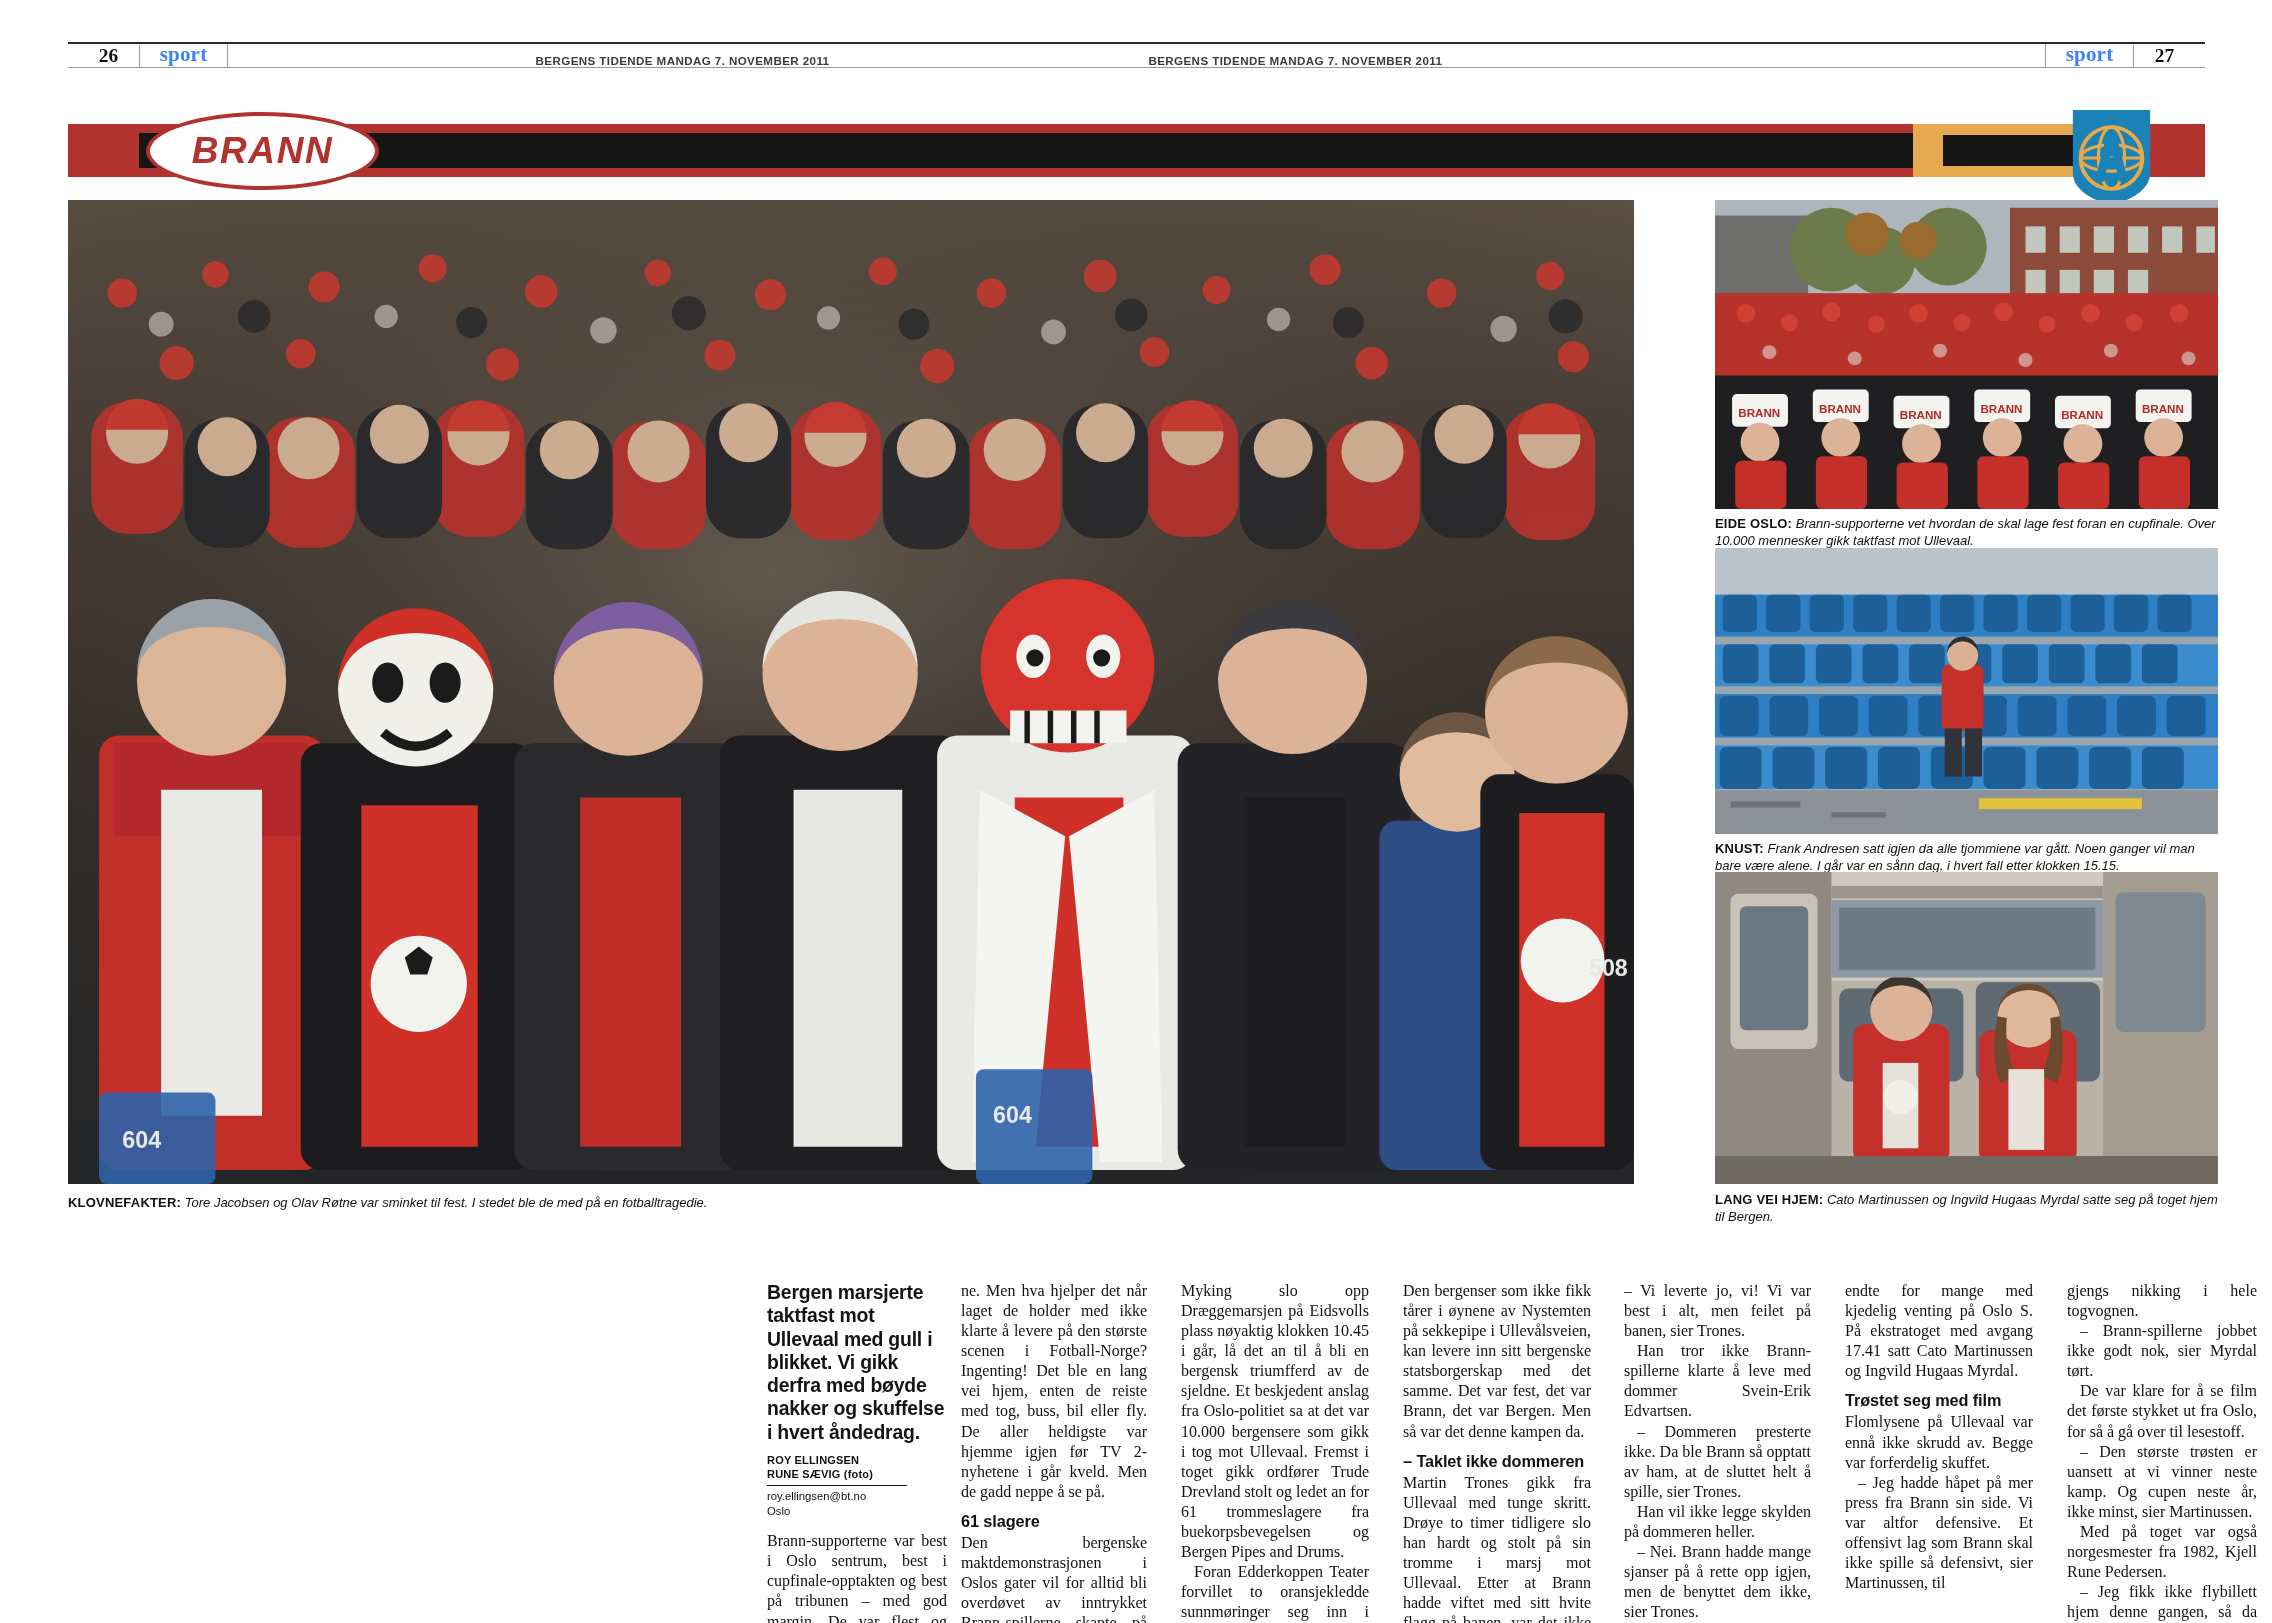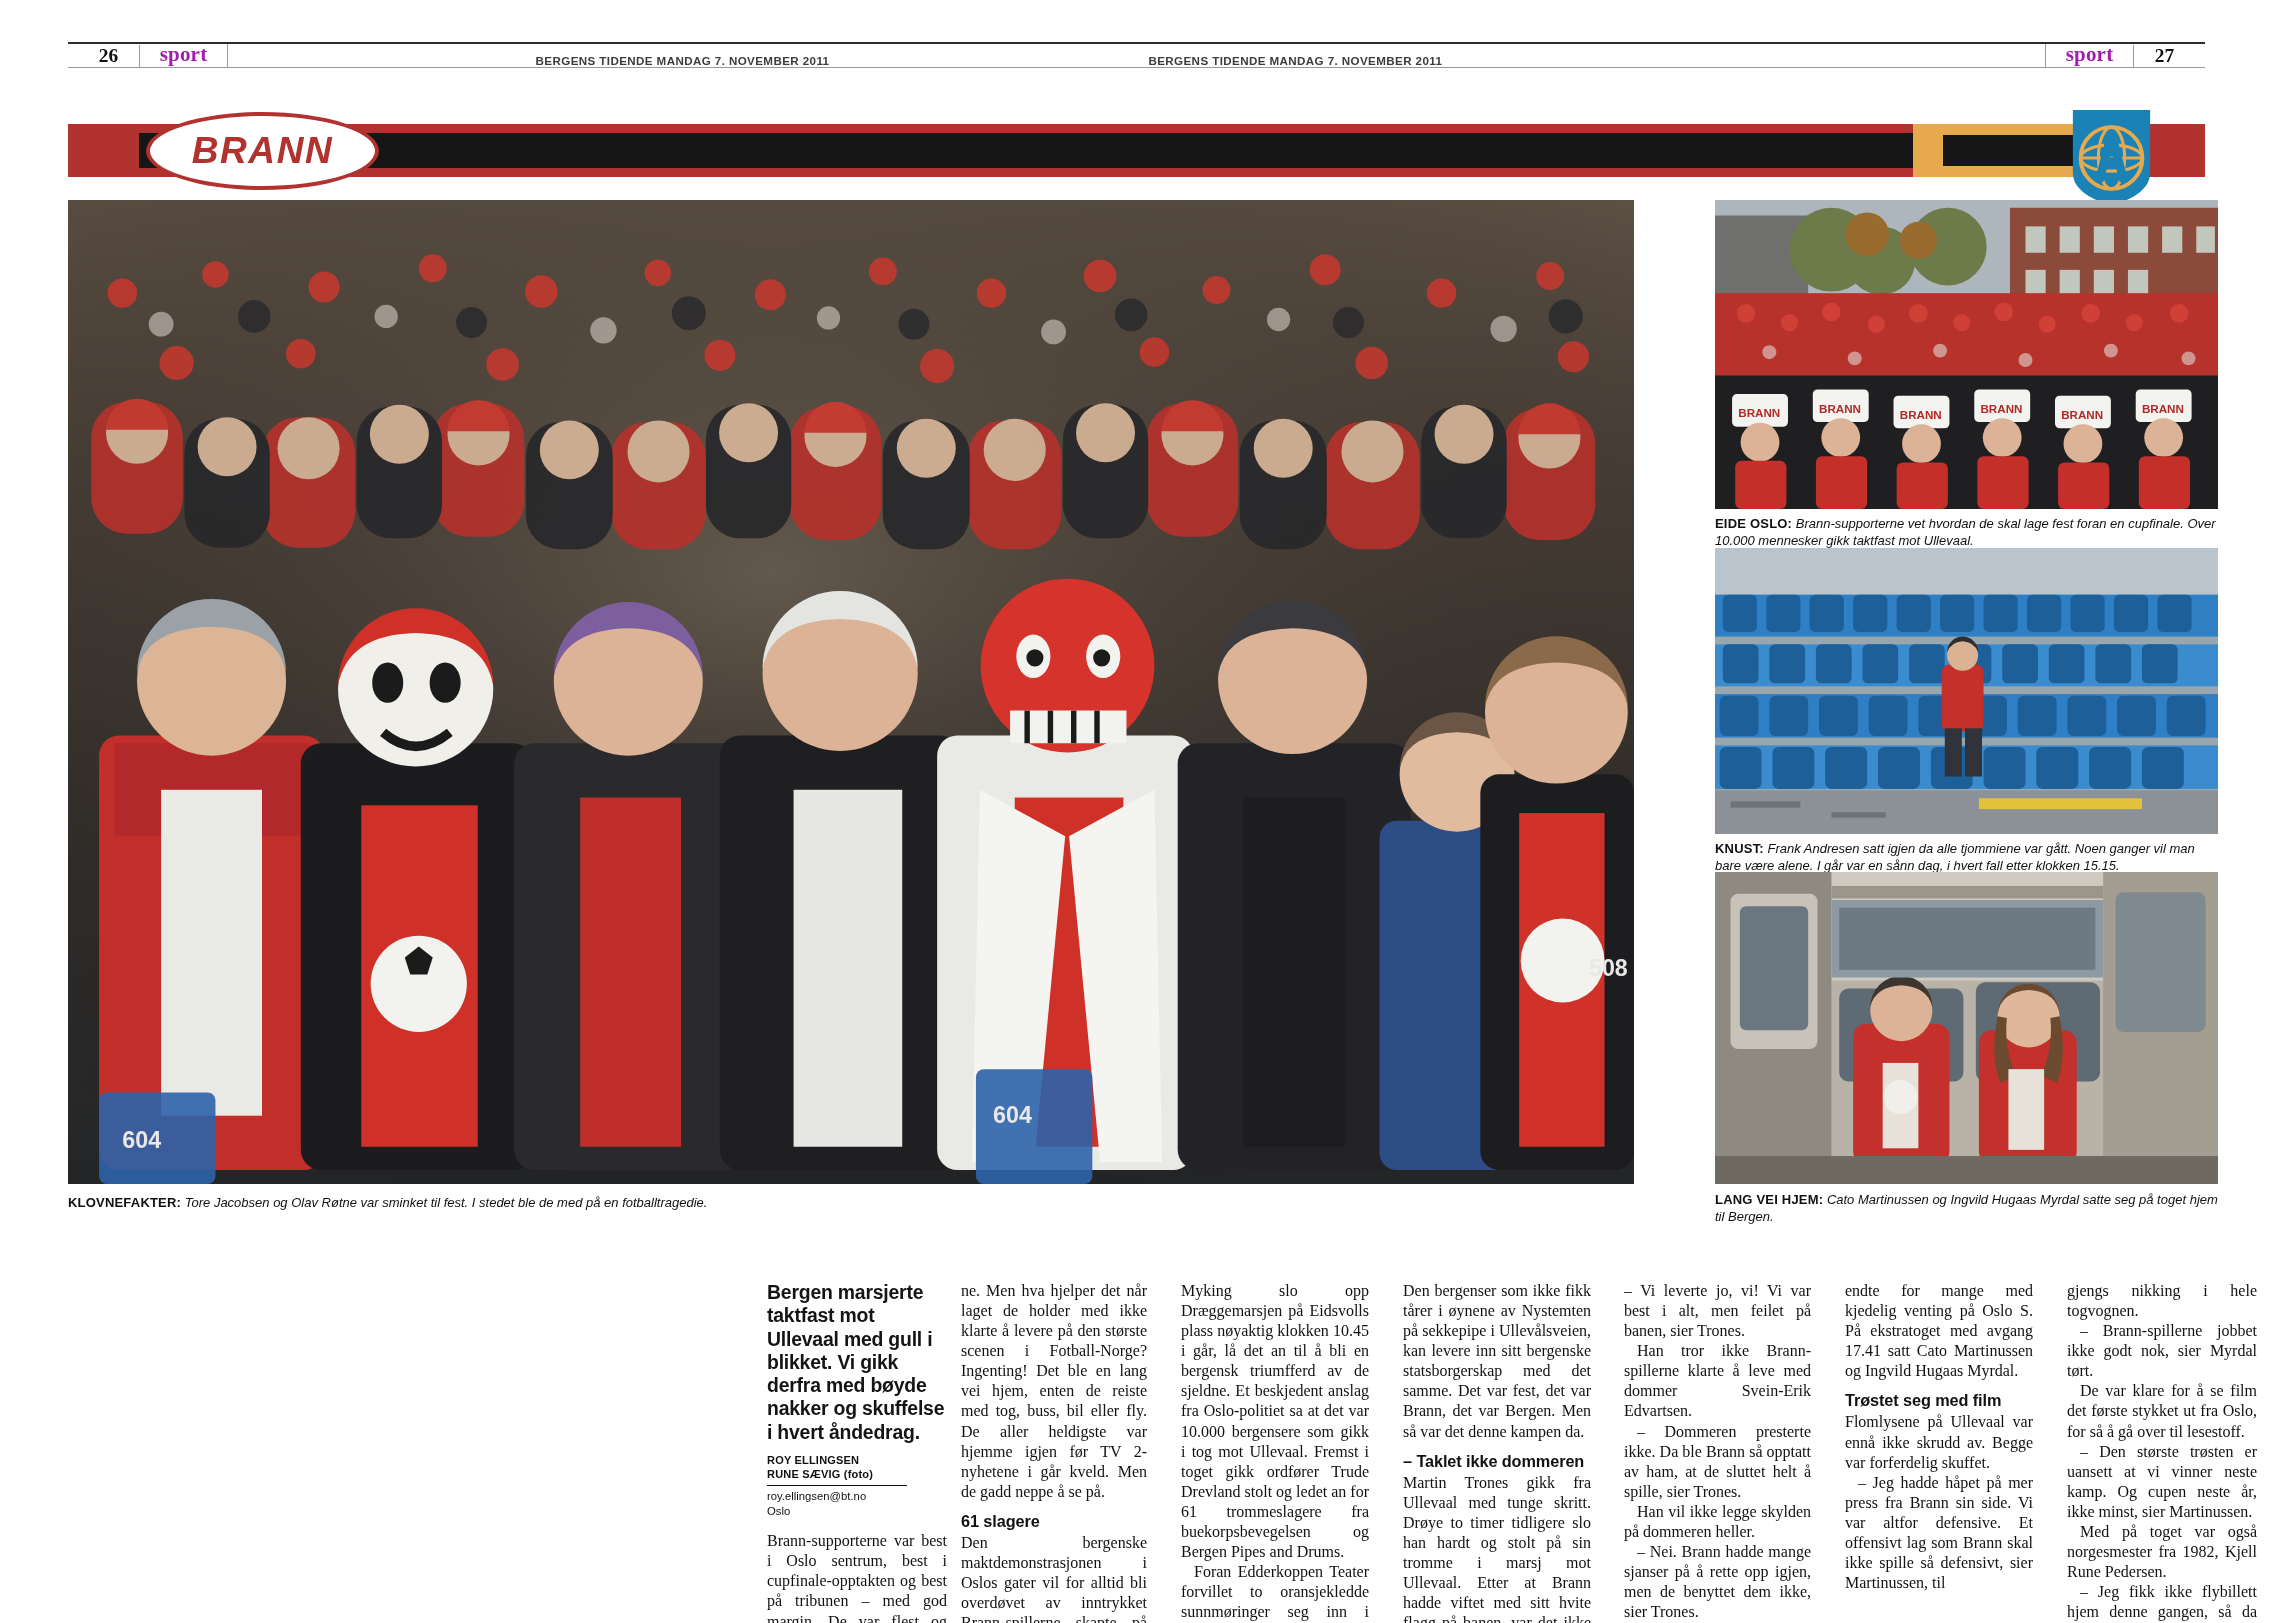--- a/index.html
+++ b/index.html
@@ -26,21 +26,21 @@
     border-top:0.8px solid #9a9a9a;border-bottom:0.8px solid #9a9a9a;
   }
   .folio-blackbar{width:10px;background:#1a1a1a;flex:0 0 10px;}
   .folio-num{
     flex:0 0 61px;display:flex;align-items:center;justify-content:center;
     font-family:"Liberation Serif", serif;font-weight:700;font-size:19.4px;color:#111;
     border-right:0.8px solid #9a9a9a;
   }
   .folio-sec{
     flex:0 0 87px;display:flex;align-items:center;justify-content:center;
-    font-family:"Liberation Serif", serif;font-weight:700;font-size:21px;color:#a21caf;
+    font-family:"Liberation Serif", serif;font-weight:700;font-size:21px;color:#3b82f6;
     border-right:0.8px solid #9a9a9a;letter-spacing:0.2px;
   }
   .folio-date{
     flex:1 1 auto;display:flex;align-items:center;
     font-size:11.6px;font-weight:700;color:#3c3c3c;letter-spacing:0.4px;
   }
   .folio.left .folio-date{justify-content:center;padding-right:0;}
   .folio.right .folio-date{justify-content:flex-start;padding-left:12.4px;}
   .folio.right .folio-sec{border-right:none;border-left:0.8px solid #9a9a9a;}
   .folio.right .folio-num{border-right:none;border-left:0.8px solid #9a9a9a;}

